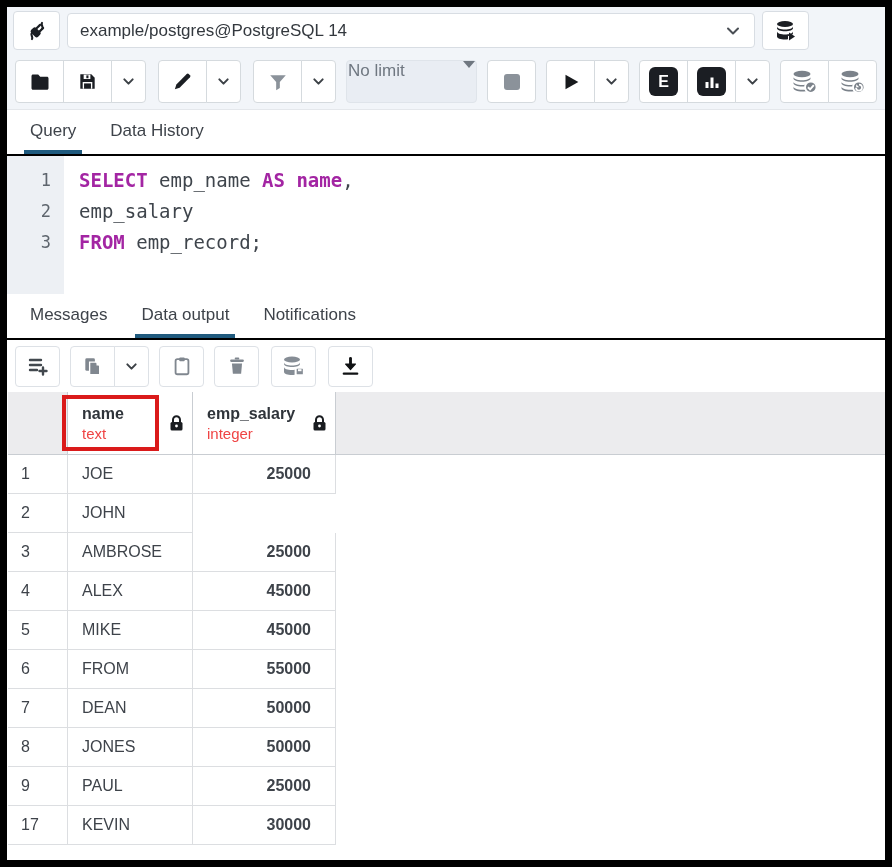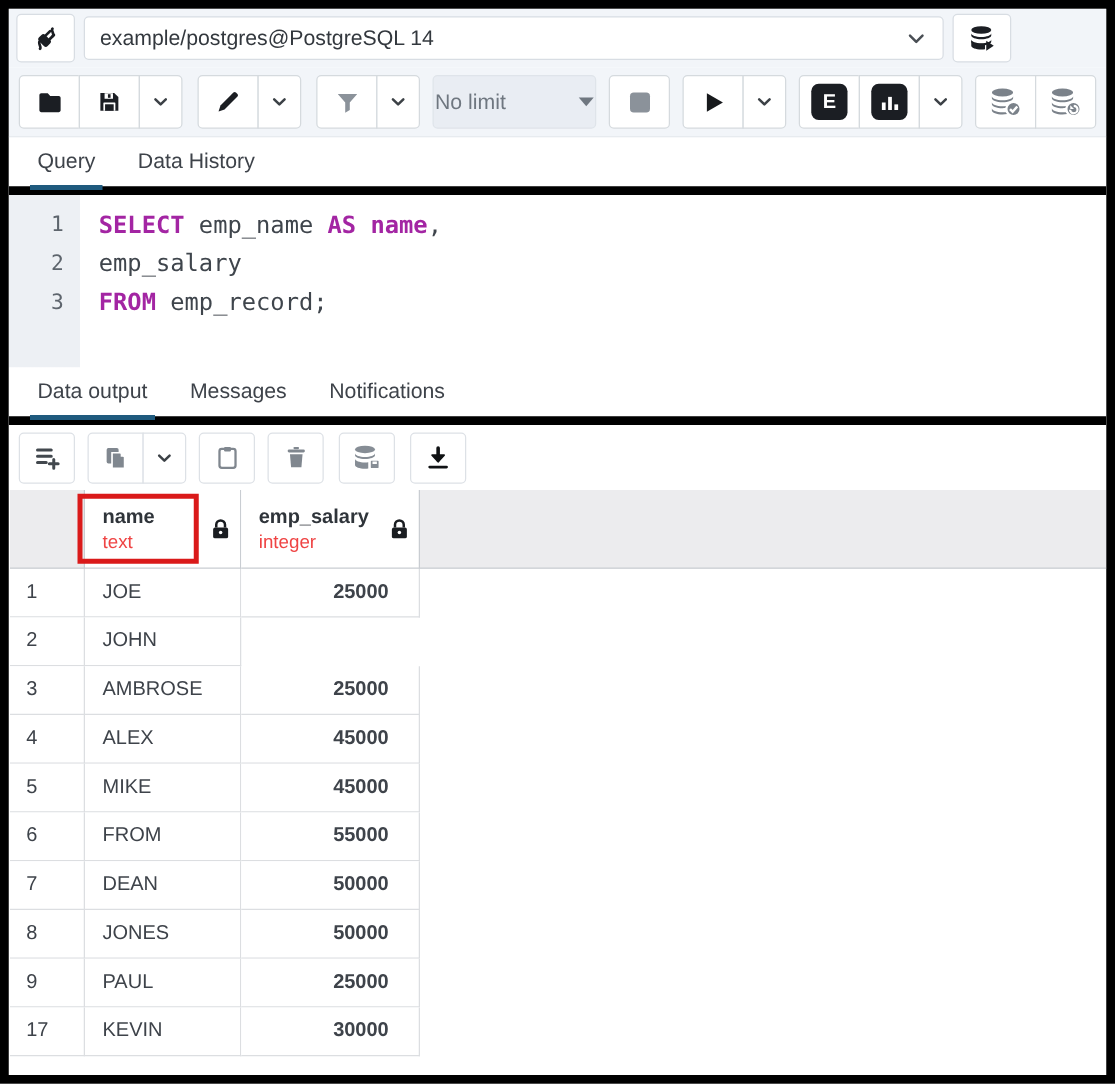--- a/index.html
+++ b/index.html
@@ -20,28 +20,28 @@
   .group { display:flex; }
   .btn { height:43px; width:49px; background:#fff; border:1px solid #d5dade; display:flex; align-items:center; justify-content:center; }
   .btn.narrow { width:35px; }
   .group .btn { border-radius:0; }
   .group .btn + .btn { margin-left:-1px; }
   .group .btn:first-child { border-radius:4px 0 0 4px; }
   .group .btn:last-child { border-radius:0 4px 4px 0; }
   .group .btn:only-child { border-radius:4px; }
   .gap10 { width:10px; flex:0 0 auto; } .gap12 { width:12px; flex:0 0 auto; }
   .limit-select { width:170px; height:43px; margin:0 10px; background:#e9edf3; border:1px solid #dfe4ea; border-radius:4px;
-                  display:flex; align-items:center; padding:0 1px; }
+                  display:flex; padding:0 1px; }
   .limit-select .txt { font-size:17px; color:#6f7780; flex:1; }
   .caret-down { width:0; height:0; border-left:6px solid transparent; border-right:6px solid transparent; border-top:7px solid #6f7780; }
   .badge { width:29px; height:29px; background:#1b1e23; border-radius:6px; display:flex; align-items:center; justify-content:center; }
   .badge .e { color:#fff; font-weight:bold; font-size:16px; font-family:"Liberation Sans",sans-serif; }
 
   
-  .tabstrip { height:46px; background:#fff; border-bottom:7px solid #000000; display:flex; align-items:center; padding:0 6px; }
+  .tabstrip { height:46px; background:#fff; border-bottom:2px solid #000000; display:flex; align-items:flex-end; padding:0 6px; }
   .tab { font-size:17px; color:#3e434a; padding:11px 6px 9px; margin:0 11px; border-bottom:4px solid transparent; white-space:nowrap; }
   .tab.active { border-bottom-color:#1f5a7e; }
 
   
   .editor { height:138px; background:linear-gradient(to right, #edf0f4 0, #edf0f4 57px, #ffffff 57px);
             padding-top:9px; font-family:"DejaVu Sans Mono", monospace; font-size:19px; }
   .sql-row { display:flex; line-height:31px; }
   .sql-row .ln { width:57px; text-align:right; padding-right:13px; color:#5e656d; font-size:17px; flex:0 0 auto; }
   .sql-row .code { padding-left:15px; white-space:pre; }
   .tok-keyword { color:#a325a3; font-weight:bold; }
@@ -276,22 +276,22 @@
           <div class="code"><span class="tok-ident">emp_salary</span></div>
         </div>
         <div class="sql-row">
           <div class="ln">3</div>
           <div class="code"><span class="tok-keyword">FROM</span><span class="tok-ident"> emp_record;</span></div>
         </div>
       </div>
   </div>
 
   <div class="tabstrip">
+    <div class="tab">Messages</div>
     <div class="tab active">Data output</div>
-    <div class="tab">Messages</div>
     <div class="tab">Notifications</div>
   </div>
 
   <div class="out-toolbar">
     <div class="group">
       <div class="btn">
         <span>
           <svg width="24" height="24" viewBox="0 0 24 24" stroke="#42484e" stroke-width="2.4" stroke-linecap="round" fill="none">
               <path d="M4 6h11M4 11h11M4 16h7"></path>
               <path d="M17 13.5v7M13.5 17h7"></path>

